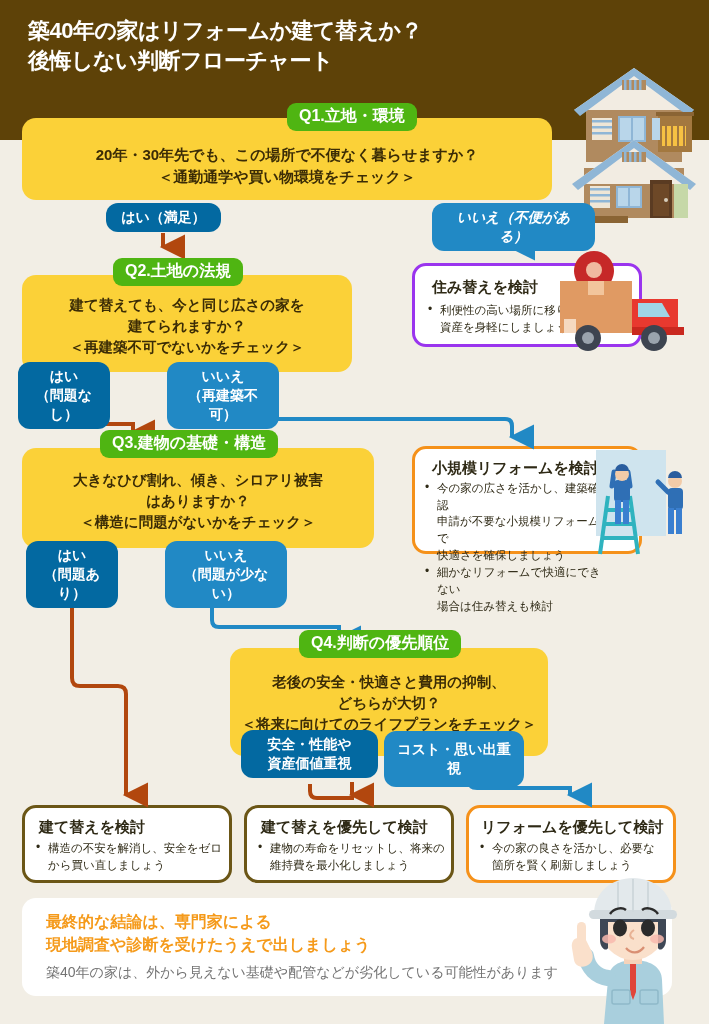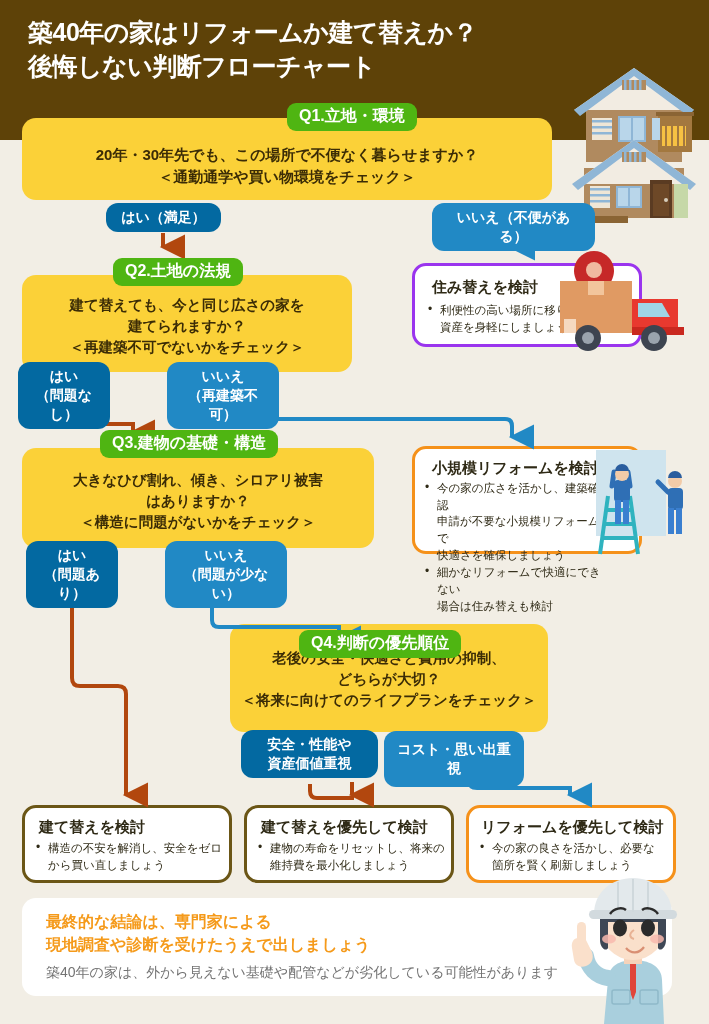--- a/index.html
+++ b/index.html
@@ -12,21 +12,21 @@
   }
   .canvas { position: relative; width: 709px; height: 1024px; }
 
   
   .header {
     position: absolute; left: 0; top: 0; width: 709px; height: 140px;
     background: #5e4208;
   }
   .header-title {
     position: absolute; left: 28px; top: 16px; width: 560px;
-    color: #ffffff; font-weight: 700; font-size: 25px; line-height: 1.35;
+    color: #ffffff; font-weight: 700; font-size: 22px; line-height: 1.35;
     letter-spacing: -0.5px; white-space: pre-line;
   }
 
   
   .house-ill { position: absolute; left: 570px; top: 58px; width: 128px; height: 170px; }
 
   
   .qbox {
     position: absolute; background: #fbd138; border-radius: 14px;
   }
@@ -191,21 +191,21 @@
     <path d="M469,764 L469,780 Q469,788 477,788 L570,788 L570,795" stroke="#2189c5" stroke-width="4" fill="none" marker-end="url(#ar-b)"></path>
   </svg>
 
   <div class="qbox" style="left:22px; top:118px; width:530px; height:82px;">
     <div class="qtext" style="top:26px;">20年・30年先でも、この場所で不便なく暮らせますか？
 ＜通勤通学や買い物環境をチェック＞</div>
   </div>
   <div class="qbadge" style="left:287px; top:103px;">Q1.立地・環境</div>
 
   <div class="pill pill-yes" style="left:106px; top:203px; width:115px;">はい（満足）</div>
-  <div class="pill pill-no" style="left:432px; top:203px; width:163px;">いいえ（不便がある）</div>
+  <div class="pill pill-no" style="left:432px; top:203px; width:163px;font-style:italic;">いいえ（不便がある）</div>
 
   <div class="qbox" style="left:22px; top:275px; width:330px; height:97px;">
     <div class="qtext" style="top:20px; font-size:14.5px;">建て替えても、今と同じ広さの家を
 建てられますか？
 ＜再建築不可でないかをチェック＞</div>
   </div>
   <div class="qbadge" style="left:113px; top:258px;">Q2.土地の法規</div>
 
   <div class="pill pill-yes" style="left:18px; top:362px; width:92px;">はい
 （問題なし）</div>
@@ -282,21 +282,21 @@
     <div class="card-title" style="left:17px; top:10px;">小規模リフォームを検討</div>
     <ul class="card-list" style="left:10px; top:31px; width:185px;">
       <li>今の家の広さを活かし、建築確認
 申請が不要な小規模リフォームで
 快適さを確保しましょう</li>
       <li>細かなリフォームで快適にできない
 場合は住み替えも検討</li>
     </ul>
   </div>
 
-  <div class="qbox" style="left:230px; top:624px; width:318px; height:108px;">
+  <div class="qbox" style="left:230px; top:648px; width:318px; height:108px;">
     <div class="qtext" style="top:24px; font-size:14.5px;">老後の安全・快適さと費用の抑制、
 どちらが大切？
 ＜将来に向けてのライフプランをチェック＞</div>
   </div>
   <div class="qbadge" style="left:299px; top:630px;">Q4.判断の優先順位</div>
 
   <div class="pill pill-yes" style="left:241px; top:730px; width:137px;">安全・性能や
 資産価値重視</div>
   <div class="pill pill-no" style="left:384px; top:731px; width:140px; padding-top:9px; padding-bottom:9px;">コスト・思い出重視</div>
 

